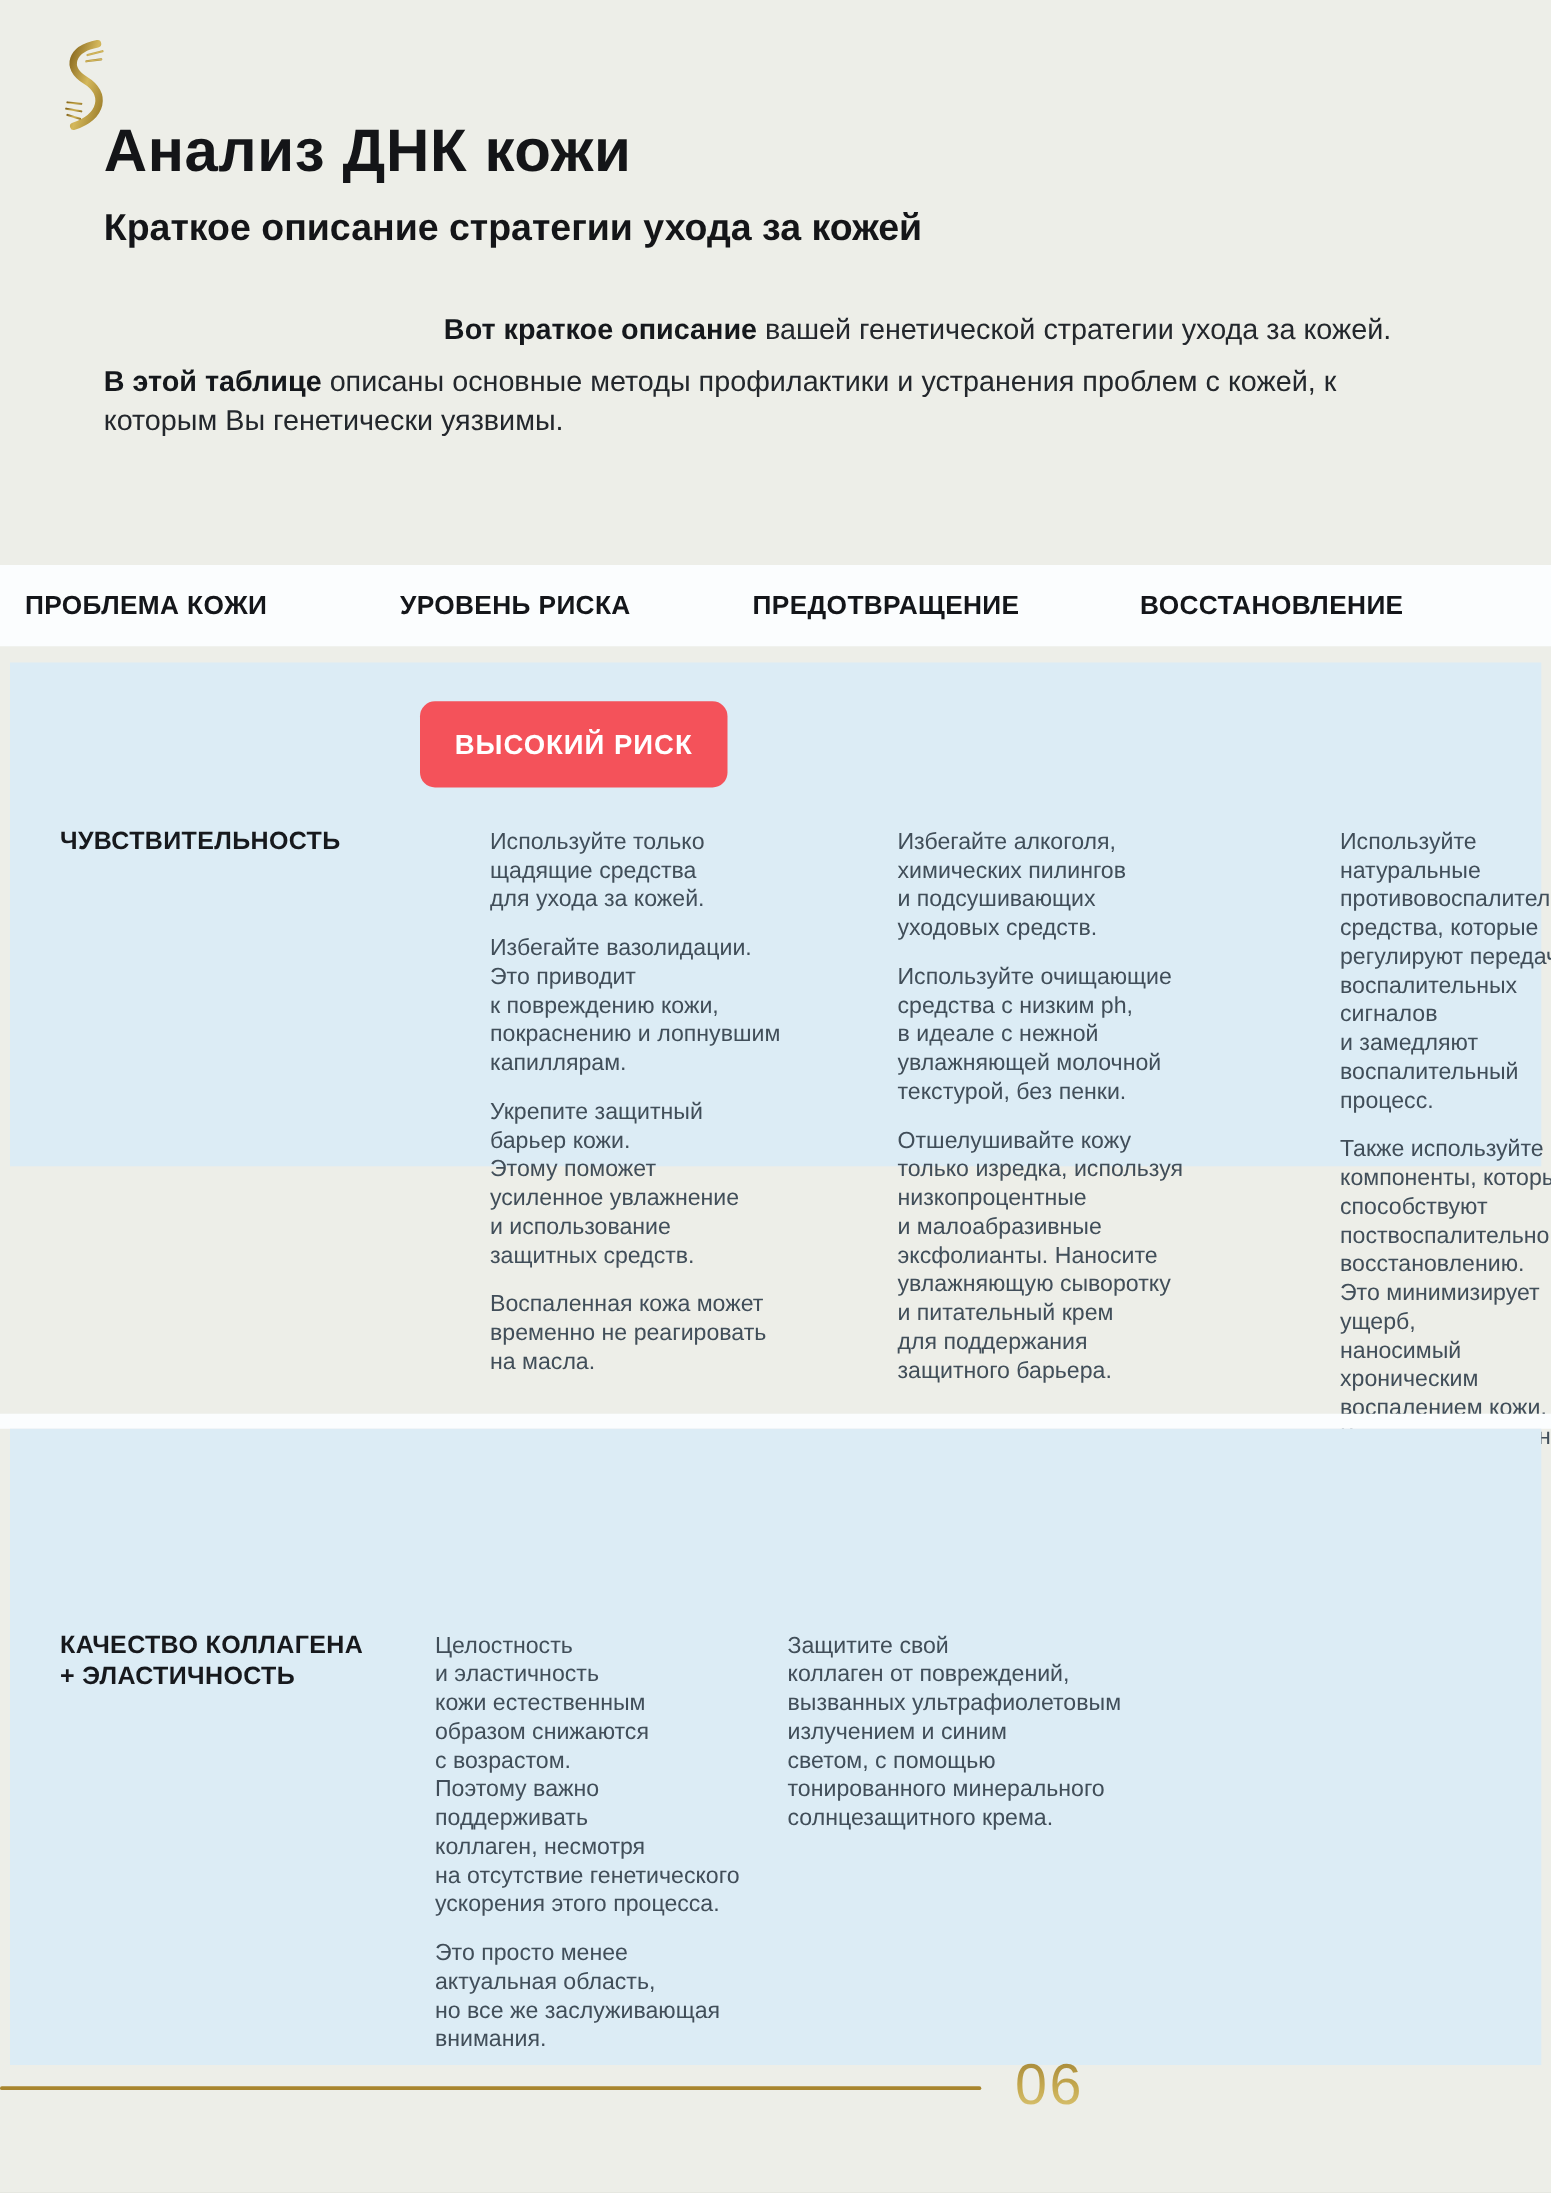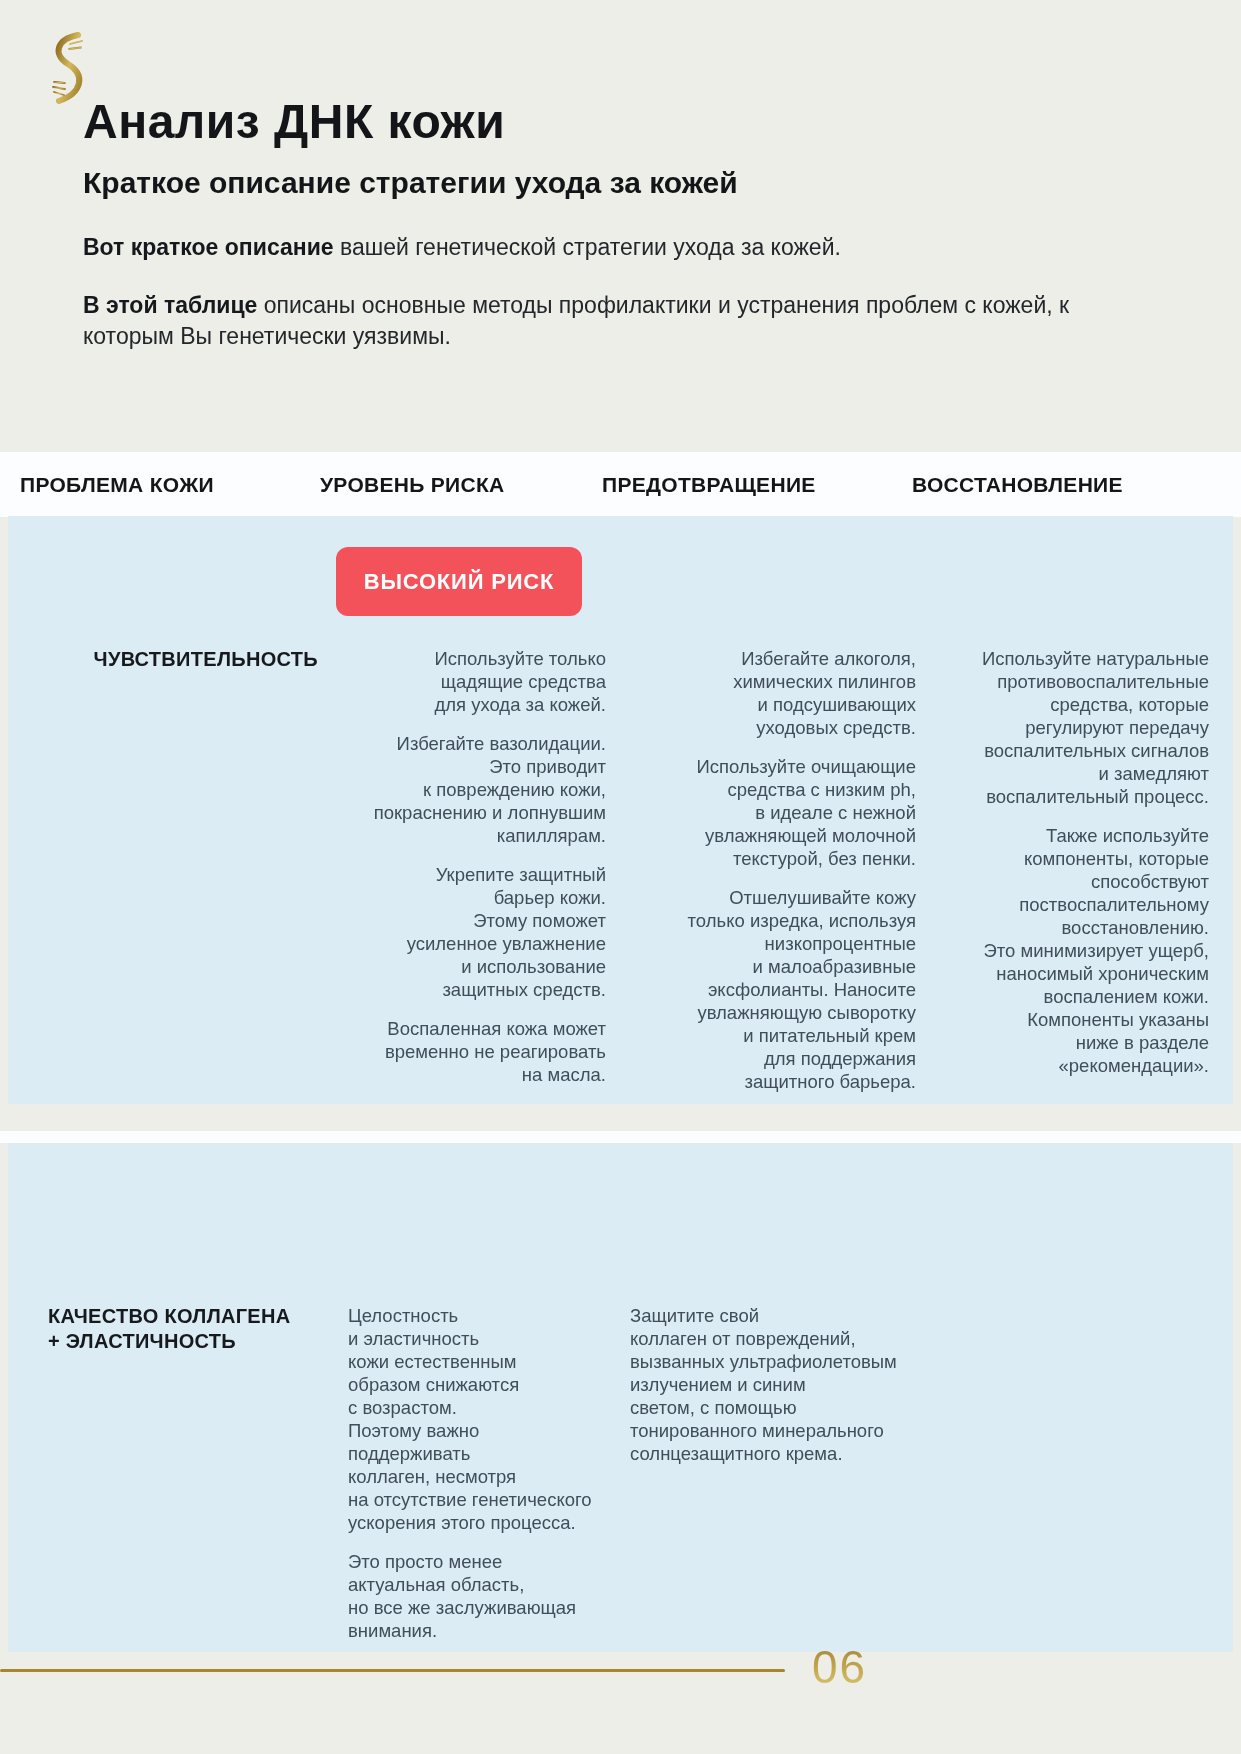--- a/index.html
+++ b/index.html
@@ -5,42 +5,42 @@
   html,body{margin:0;padding:0;}
   body{background:#d8d9d4;font-family:"Liberation Sans","DejaVu Sans",sans-serif;}
   .page{position:relative;width:1241px;height:1754px;margin:0 auto;background:#edeee8;overflow:hidden;}
 
   
   .logo{position:absolute;left:42px;top:30px;width:50px;height:76px;}
   .title{position:absolute;left:83px;top:94px;font-size:48px;font-weight:800;letter-spacing:.5px;color:#141518;}
   .subtitle{position:absolute;left:83px;top:166px;font-size:30px;font-weight:700;color:#141518;}
   .intro{position:absolute;left:83px;width:1030px;font-size:23px;line-height:31px;color:#23272c;}
   .intro b{color:#15181c;}
-  .intro-1{top:232px;}
+  .intro-1{top:248px;text-align:right;}
   .intro-2{top:290px;}
 
   
   .header-band{position:absolute;left:0;right:0;top:452px;height:65px;background:#fbfdfe;}
   .grid{display:grid;grid-template-columns:300px 282px 310px auto;padding-left:20px;box-sizing:border-box;}
   .header-band .grid{height:100%;align-items:center;}
   .th{font-size:21px;font-weight:700;letter-spacing:.3px;color:#14161a;}
 
   .risk-section{position:absolute;left:8px;right:8px;background:#dcecf5;}
-  .section-high{top:516px;height:588px;text-align:right;}
+  .section-high{top:530px;height:403px;}
   .section-low{top:1143px;height:509px;}
   .white-stripe{position:absolute;left:0;right:0;top:1131px;height:12px;background:#fbfdfe;}
 
   .badge{position:absolute;left:328px;width:246px;height:69px;border-radius:12px;
          display:flex;align-items:center;justify-content:center;
          font-size:22px;font-weight:700;letter-spacing:.8px;color:#ffffff;}
   .badge-high{top:31px;background:#f4525a;}
   .badge-low{top:35px;background:#57a953;}
 
   .row-grid{position:absolute;left:0;right:0;padding-left:40px;}
-  .section-high .row-grid{top:131px;}
+  .section-high .row-grid{top:131px;gap:44px;}
   .section-low  .row-grid{top:161px;}
 
   .row-label{font-size:20px;font-weight:700;letter-spacing:.3px;line-height:25px;color:#17191d;white-space:pre-line;padding-right:30px;}
   .cell{padding-right:24px;}
   .cell p{margin:0 0 16px 0;font-size:18.5px;line-height:23px;color:#414e59;white-space:pre-line;}
   .cell p:last-child{margin-bottom:0;}
 
   
   .footer-rule{position:absolute;left:0;top:1669px;width:785px;height:3px;background:#a8852e;border-radius:2px;}
   .page-number{position:absolute;left:812px;top:1640px;font-size:46px;font-weight:400;letter-spacing:2px;color:#b59243;}

